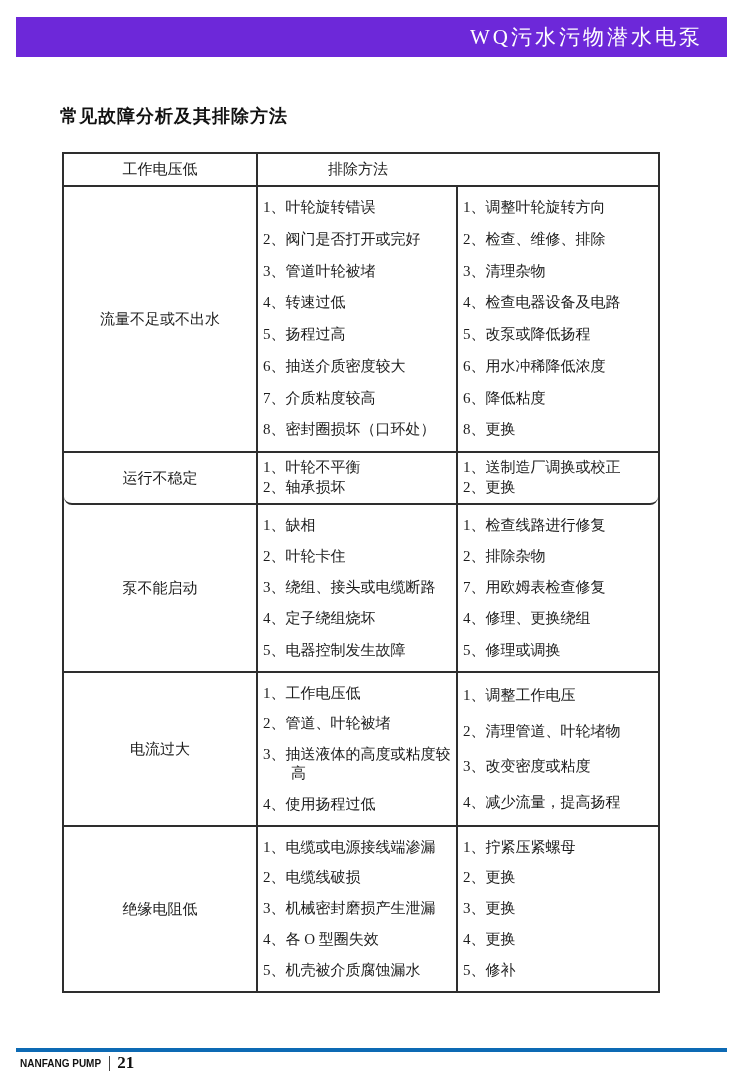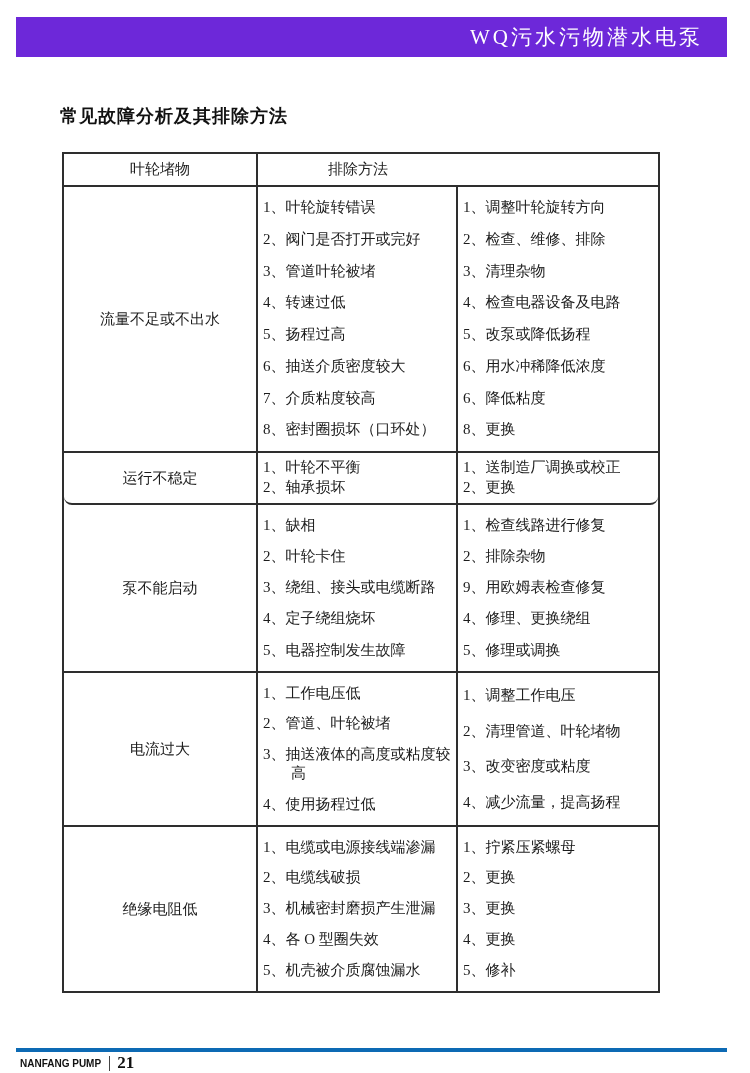--- a/index.html
+++ b/index.html
@@ -72,21 +72,21 @@
 <body>
 
 <div class="header-bar">
   <span>WQ污水污物潜水电泵</span>
 </div>
 
 <div class="section-title">常见故障分析及其排除方法</div>
 
 <div class="fault-table">
   <div class="t-header-row">
-    <div class="t-header-cell col1">叶轮堵物</div>
+    <div class="t-header-cell col1">工作电压低</div>
     <div class="t-header-cell col3">排除方法</div>
   </div>
   <div id="t-body">
       <div class="t-row">
         <div class="fault-cell col1">流量不足或不出水</div>
         <div class="list-cell col2">
           <div class="item">1、叶轮旋转错误</div>
           <div class="item">2、阀门是否打开或完好</div>
           <div class="item">3、管道叶轮被堵</div>
           <div class="item">4、转速过低</div>
@@ -122,21 +122,21 @@
         <div class="list-cell col2">
           <div class="item">1、缺相</div>
           <div class="item">2、叶轮卡住</div>
           <div class="item">3、绕组、接头或电缆断路</div>
           <div class="item">4、定子绕组烧坏</div>
           <div class="item">5、电器控制发生故障</div>
         </div>
         <div class="list-cell col3">
           <div class="item">1、检查线路进行修复</div>
           <div class="item">2、排除杂物</div>
-          <div class="item">9、用欧姆表检查修复</div>
+          <div class="item">7、用欧姆表检查修复</div>
           <div class="item">4、修理、更换绕组</div>
           <div class="item">5、修理或调换</div>
         </div>
       </div>
       <div class="t-row">
         <div class="fault-cell col1">电流过大</div>
         <div class="list-cell col2">
           <div class="item">1、工作电压低</div>
           <div class="item">2、管道、叶轮被堵</div>
           <div class="item">3、抽送液体的高度或粘度较高</div>

